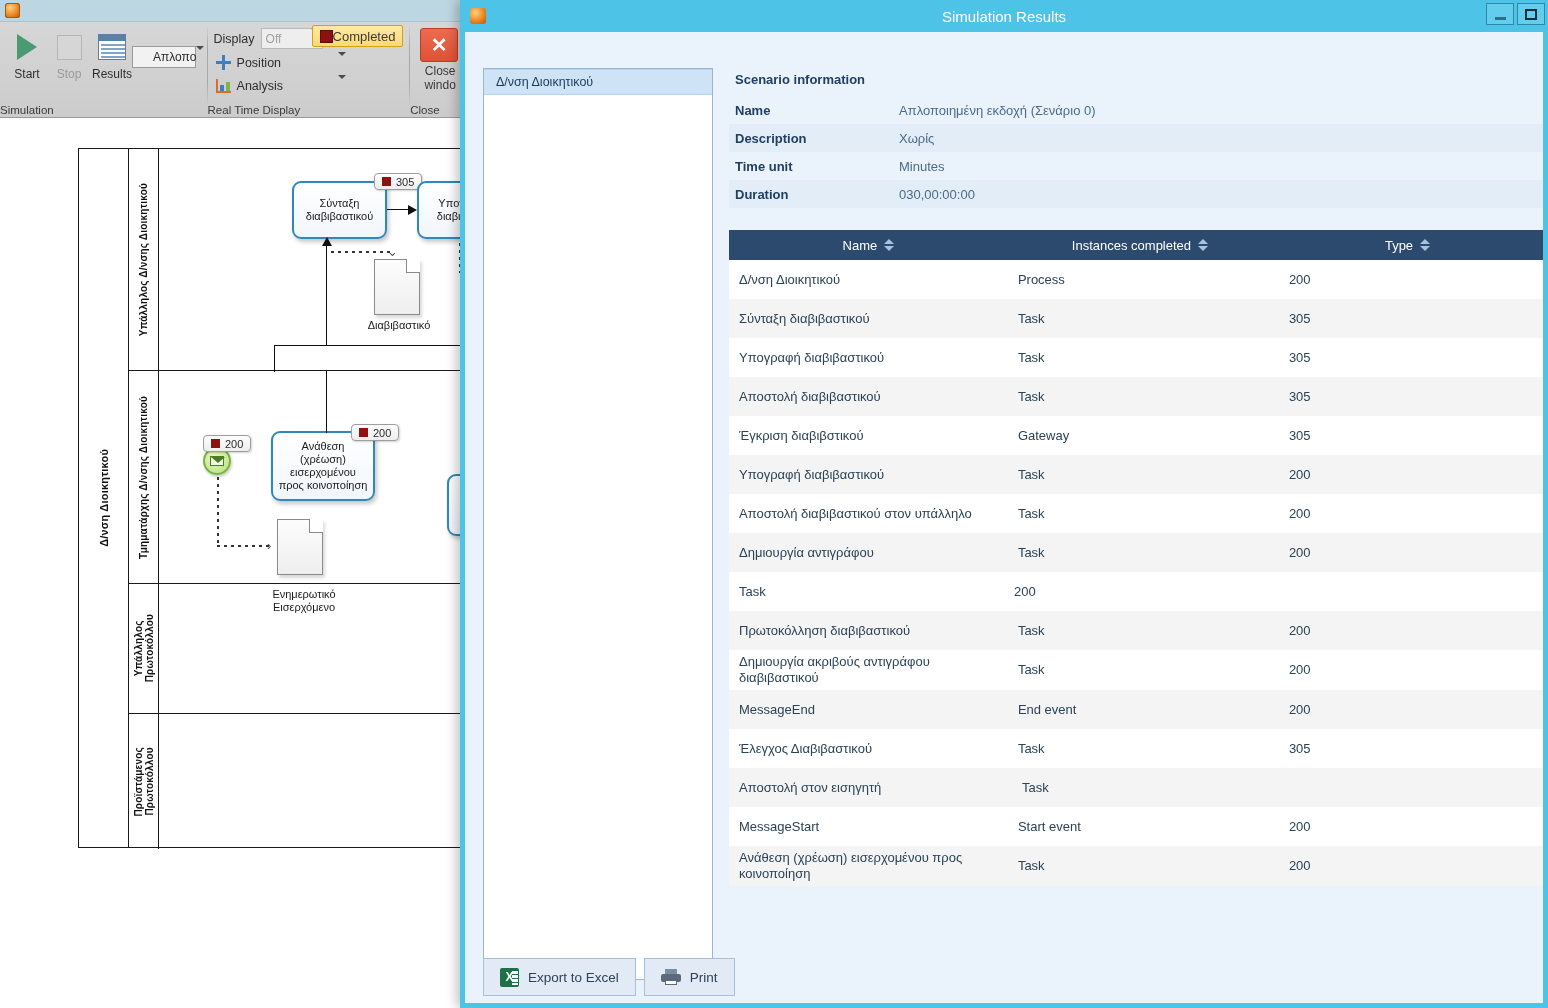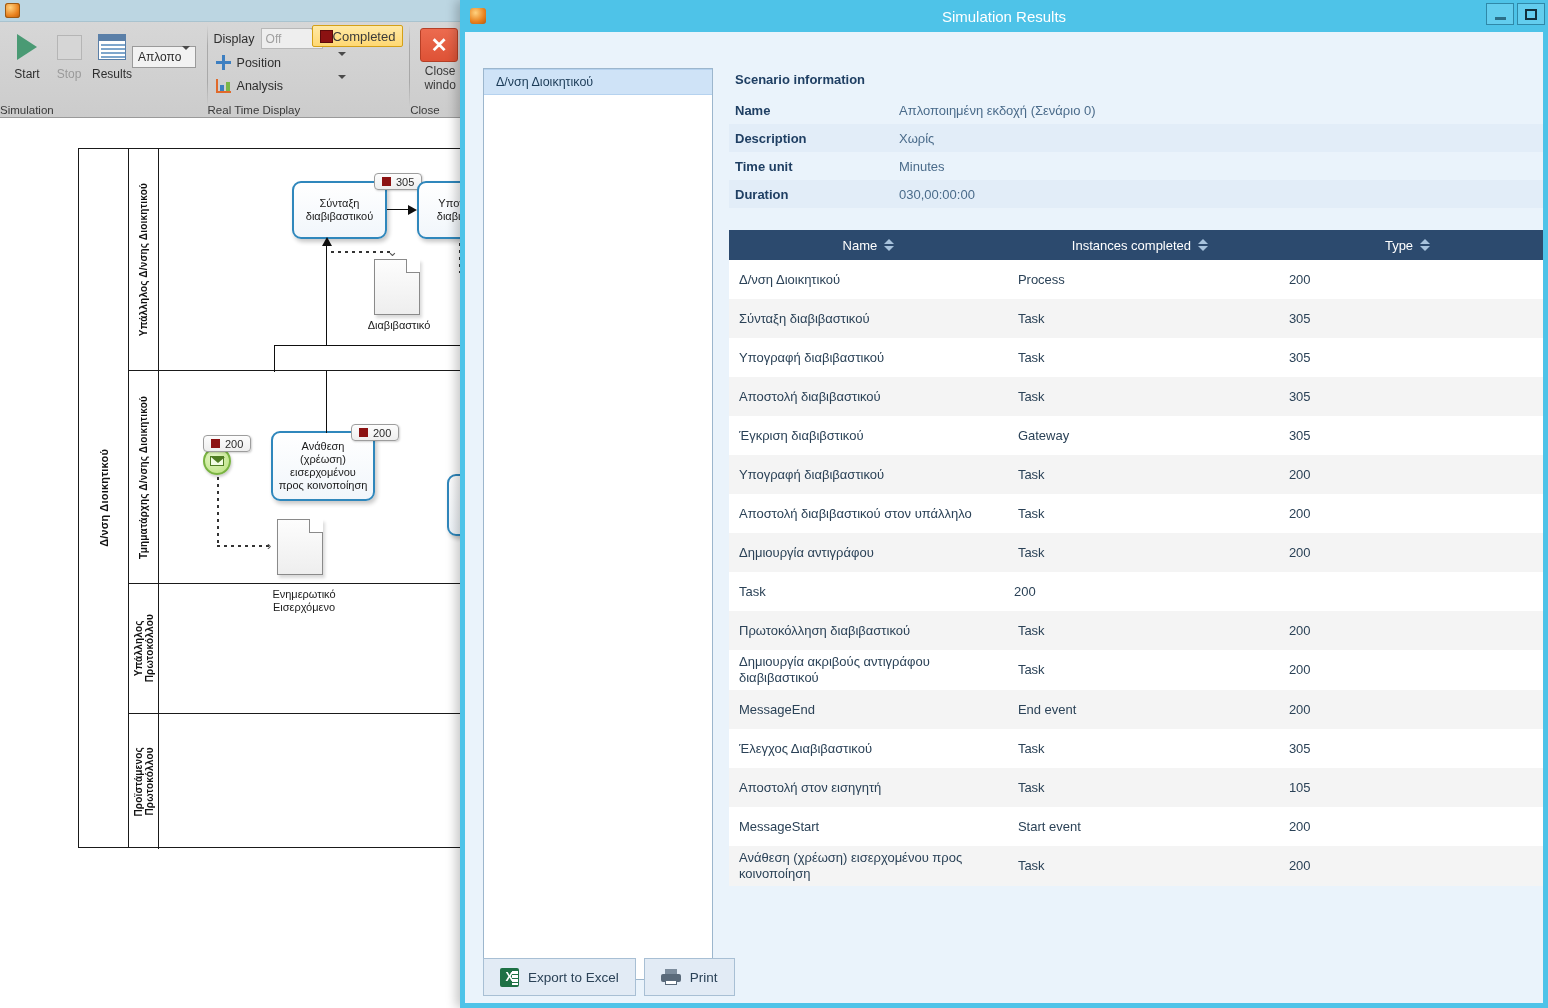--- a/index.html
+++ b/index.html
@@ -57,21 +57,21 @@
   .ico-results { width:28px;height:26px;background:#fff;border:1px solid #5a7fa8; position:relative; overflow:hidden;}
   .ico-results:before{content:"";position:absolute;left:0;top:0;width:28px;height:6px;background:#5a7fa8;}
   .ico-results:after{
     content:"";position:absolute;left:2px;top:9px;width:24px;height:15px;
     background:repeating-linear-gradient(to bottom,#7ea6cc 0 2px,#fff 2px 4px);
   }
   .combo {
     position:absolute; top:24px; width:64px; height:22px;
     background:#f2f2f2; border:1px solid #9a9a9a;
     font-size:12px; color:#2b2b2b; display:flex; align-items:center;
-    padding-left:5px; cursor:default;
+    padding-left:20px; cursor:default;
   }
   .combo .arrow { margin-left:auto; margin-right:5px; }
   .caret-dn {
     width:0;height:0;border-left:4px solid transparent;border-right:4px solid transparent;
     border-top:4px solid #4a4a4a;
   }
 
   
   #grp-rtd { width:202px; }
   .rtd-row { position:absolute; display:flex; align-items:center; font-size:12.5px; color:#2e2e2e; }
@@ -587,21 +587,20 @@
               <div class="td c-inst">200</div>
             </div>
             <div class="trow">
               <div class="td c-name">Έλεγχος Διαβιβαστικού</div>
               <div class="td c-type">Task</div>
               <div class="td c-inst">305</div>
             </div>
             <div class="trow alt">
               <div class="td c-name">Αποστολή στον εισηγητή</div>
               <div class="td c-type">Task</div>
-              <div class="td c-inst">105</div>
             </div>
             <div class="trow">
               <div class="td c-name">MessageStart</div>
               <div class="td c-type">Start event</div>
               <div class="td c-inst">200</div>
             </div>
             <div class="trow alt">
               <div class="td c-name">Ανάθεση (χρέωση) εισερχομένου προς κοινοποίηση</div>
               <div class="td c-type">Task</div>
               <div class="td c-inst">200</div>

